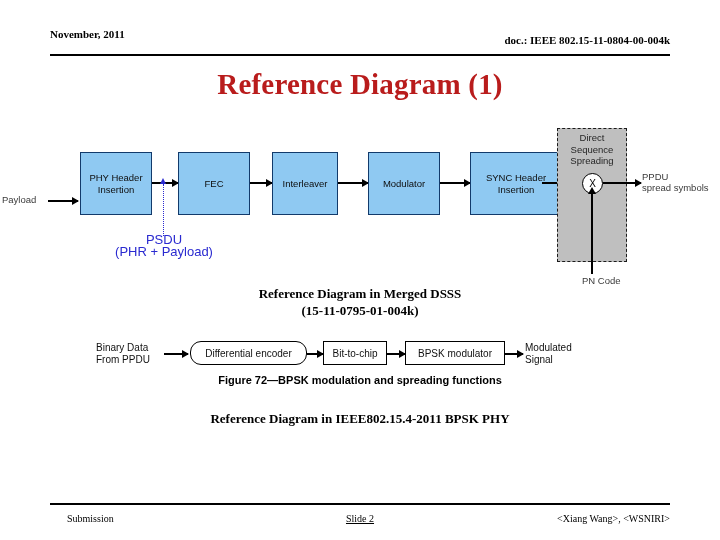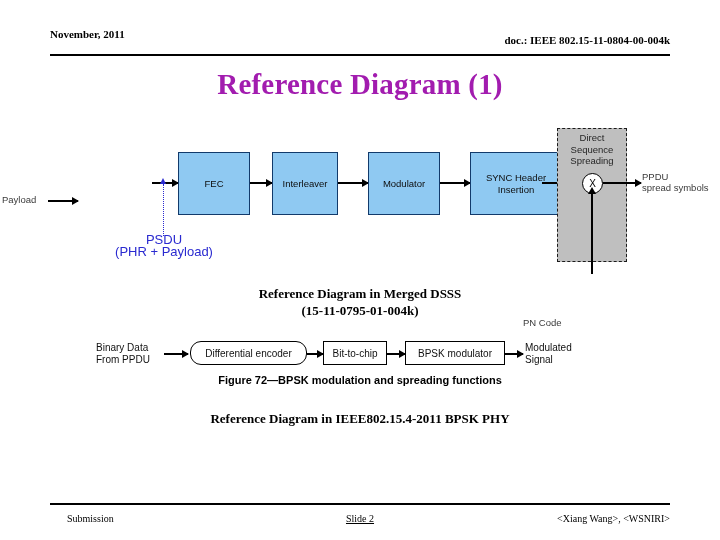--- a/index.html
+++ b/index.html
@@ -46,21 +46,21 @@
 
   
   .slide-title {
     position: absolute;
     left: 0;
     top: 68px;
     width: 720px;
     text-align: center;
     font-size: 29px;
     font-weight: bold;
-    color: #a21caf;
+    color: #b91c1c;
     font-family: "Liberation Serif", "DejaVu Serif", serif;
     letter-spacing: 0.2px;
   }
 
   
   .diagram1 {
     position: absolute;
     left: 0;
     top: 118px;
     width: 720px;
@@ -265,20 +265,22 @@
   <div class="hdr-doc">doc.: IEEE 802.15-11-0804-00-004k</div>
 </div>
 
 <div class="slide-title">Reference Diagram (1)</div>
 
 <div class="diagram1">
 
   <div class="plain-lbl lbl-left" style="left:2px; top:76px; width:56px;">Payload</div>
   <div class="arrow" style="left:48px; top:82px; width:30px;"></div>
 
+  <div class="blk" style="left:80px; top:34px; width:72px; height:63px;">PHY Header
+Insertion</div>
   <div class="arrow" style="left:152px; top:64px; width:26px;"></div>
 
   <div class="dotted-up" style="left:163px; top:66px; height:52px;"></div>
   <div class="psdu-lbl" style="left:93px; top:116px; width:142px;">PSDU
 (PHR + Payload)</div>
 
   <div class="blk" style="left:178px; top:34px; width:72px; height:63px;">FEC</div>
   <div class="arrow" style="left:250px; top:64px; width:22px;"></div>
 
   <div class="blk" style="left:272px; top:34px; width:66px; height:63px;">Interleaver</div>
@@ -293,21 +295,21 @@
   <div class="arrow" style="left:542px; top:64px; width:40px;"></div>
 
   <div class="gray-region" style="left:557px; top:10px; width:70px; height:134px;"></div>
   <div class="gray-lbl" style="left:557px; top:14px; width:70px;">Direct
 Sequence
 Spreading</div>
 
   <div class="mult-circle" style="left:582px; top:55px;">X</div>
 
   <div class="arrow-up" style="left:591px; top:76px; height:80px;"></div>
-  <div class="plain-lbl" style="left:523px; top:157px; width:82px;margin-top:42px;">PN Code</div>
+  <div class="plain-lbl" style="left:582px; top:157px; width:82px;">PN Code</div>
 
   <div class="arrow" style="left:603px; top:64px; width:38px;"></div>
   <div class="plain-lbl" style="left:642px; top:53px; width:76px;">PPDU
 spread symbols</div>
 </div>
 
 <div class="caption" style="top:285px;">Reference Diagram in Merged DSSS
 (15-11-0795-01-004k)</div>
 
 <div class="diagram2">

